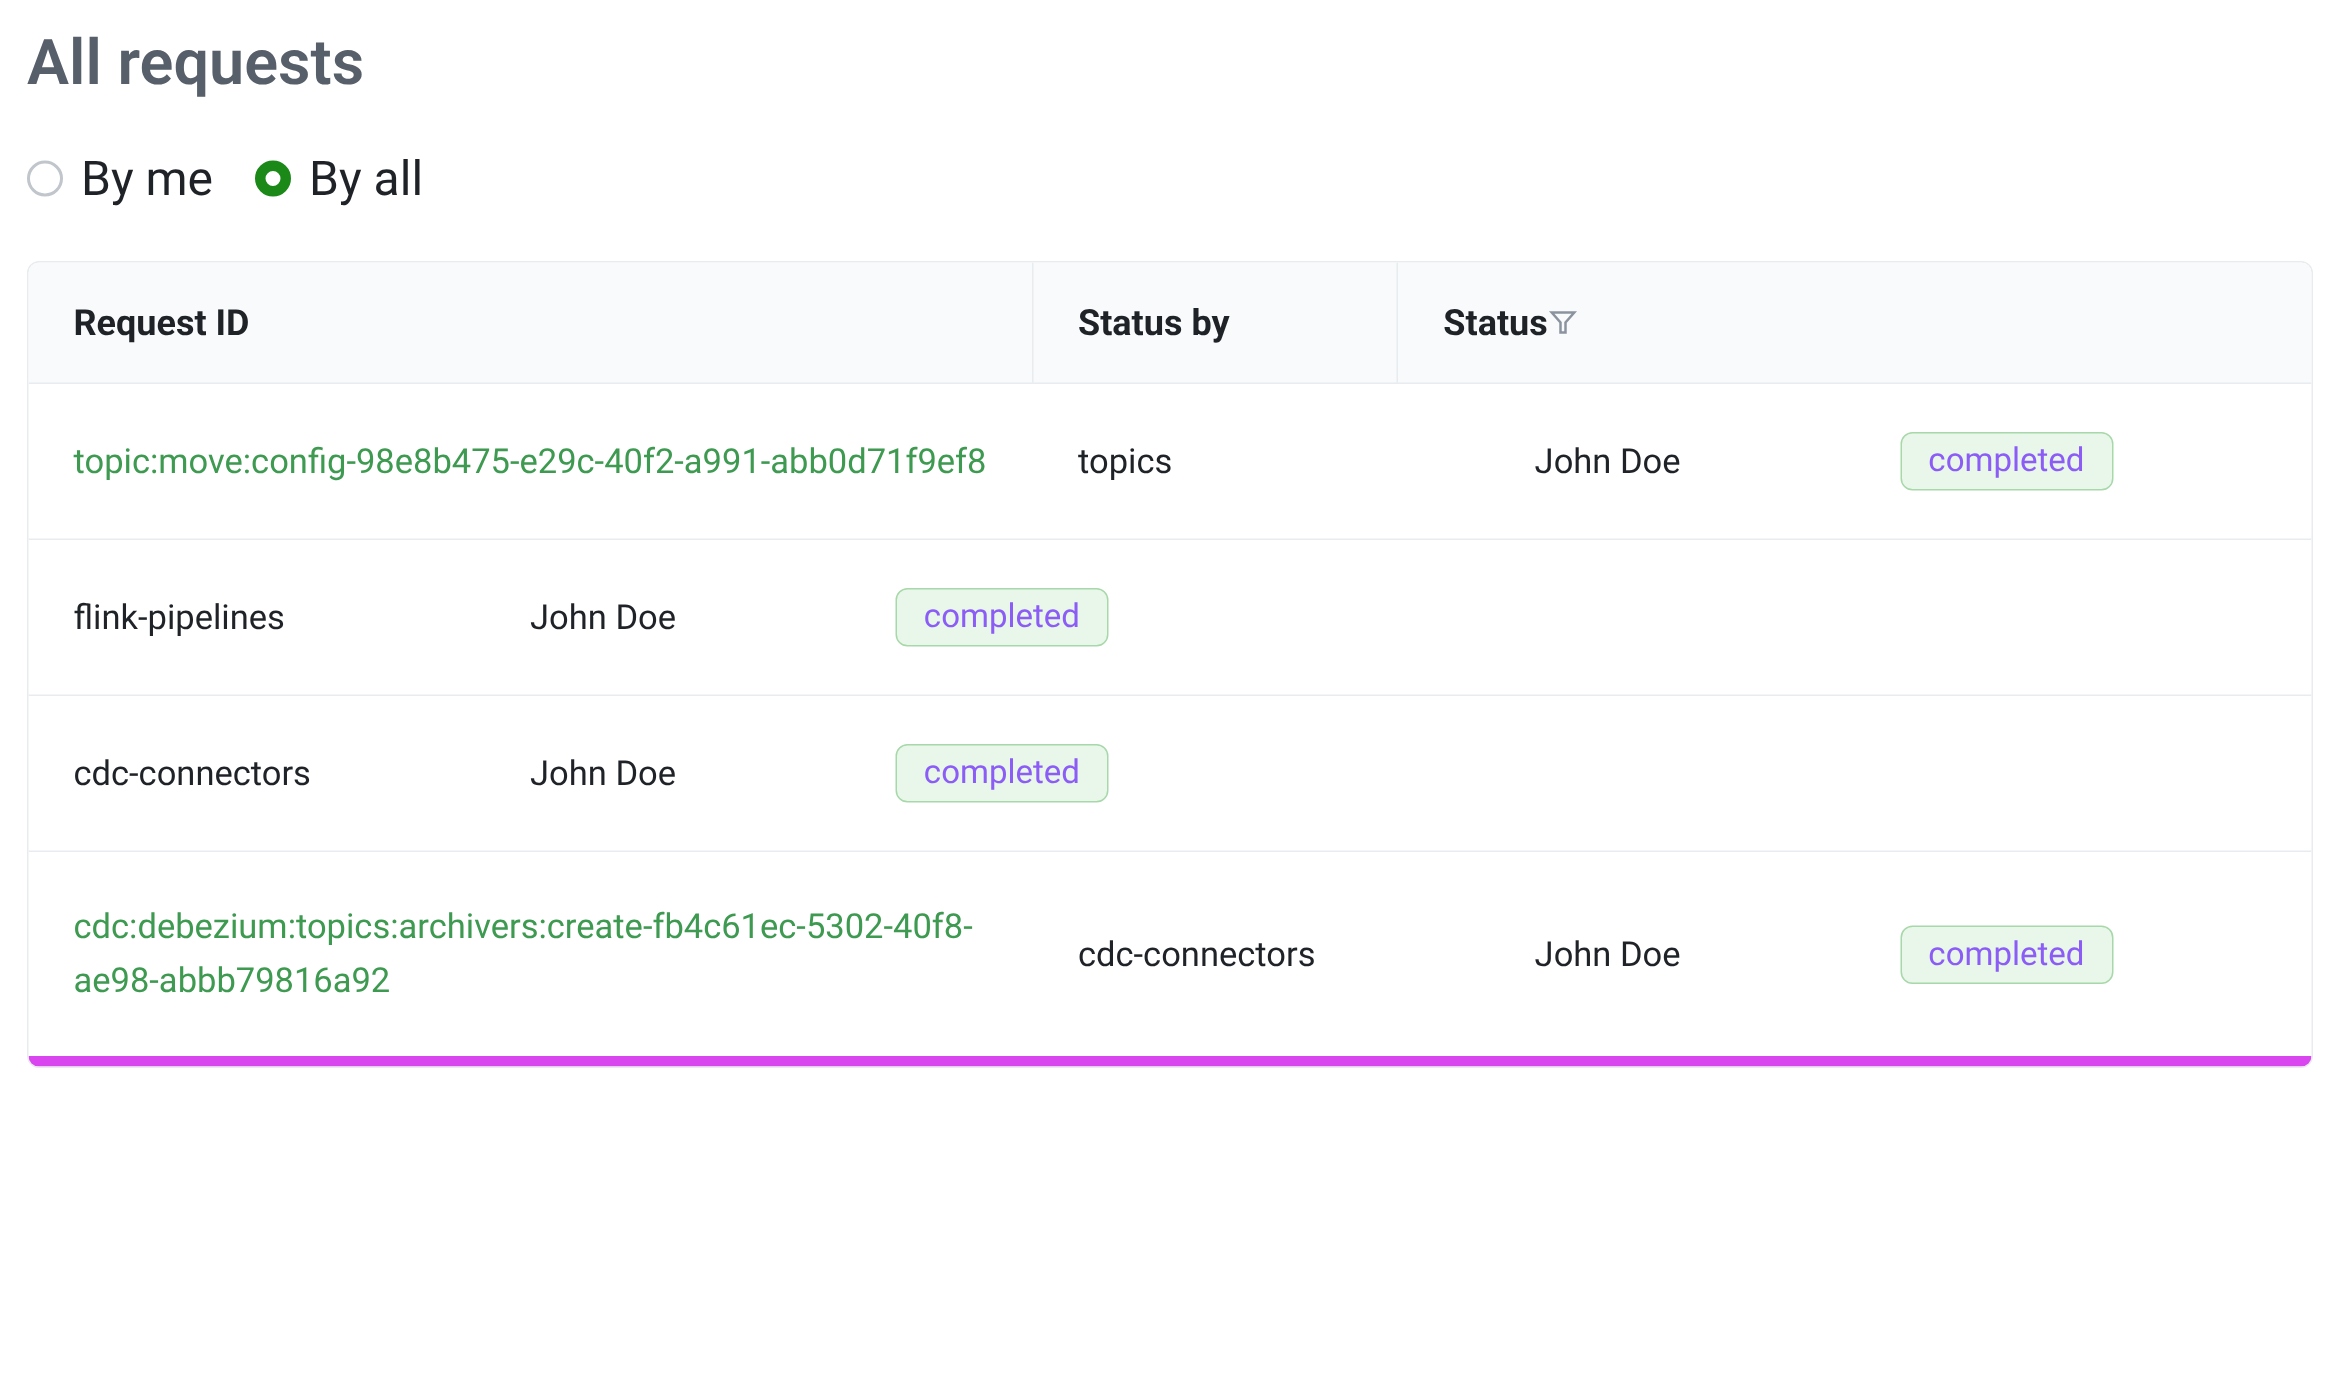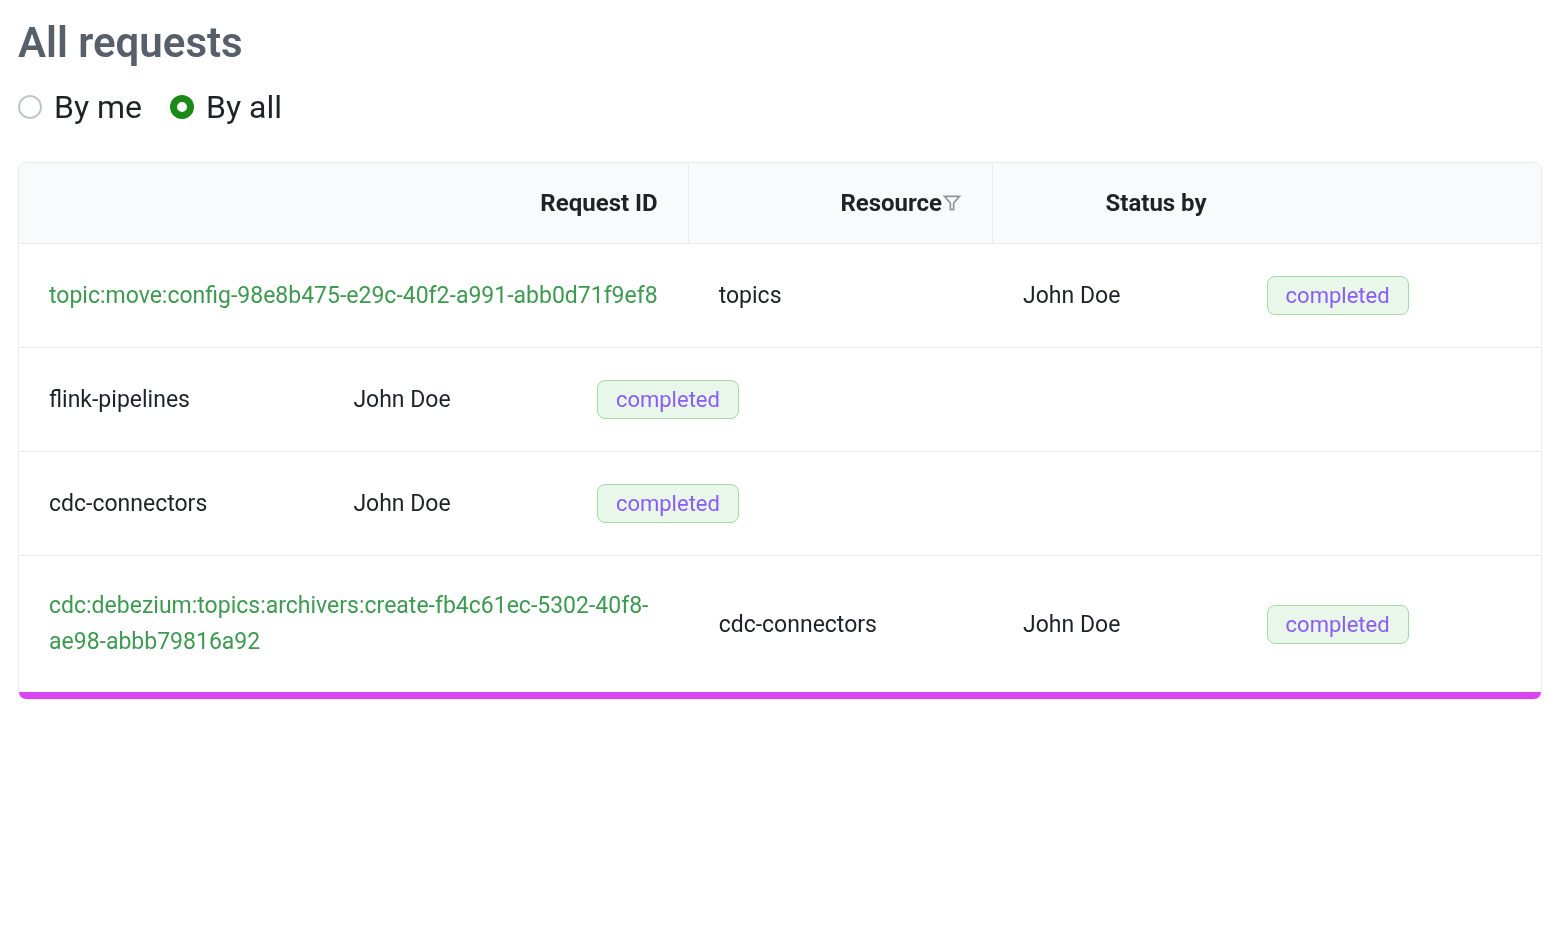--- a/index.html
+++ b/index.html
@@ -7,21 +7,21 @@
     font-family: -apple-system, BlinkMacSystemFont, "Segoe UI", Roboto, Helvetica, Arial, sans-serif;
     background: #ffffff;
     color: #1f2328;
     padding: 18px;
     font-size: 22px;
   }
   .page-title {
     font-size: 42px;
     font-weight: 600;
     color: #57606a;
-    margin-bottom: 20px;
+    margin-bottom: 32px;
     line-height: 1.2;
   }
   .filter-row {
     display: flex;
     align-items: center;
     gap: 28px;
     margin-bottom: 36px;
   }
   .radio-option {
     display: flex;
@@ -57,21 +57,21 @@
     background: #f9fafb;
     border-bottom: 1px solid #e8ecef;
   }
   .th {
     padding: 26px 30px;
     font-weight: 700;
     font-size: 24px;
     color: #1f2328;
     display: flex;
     align-items: center;
-    justify-content: flex-end;
+    justify-content: flex-start;
     border-right: 1px solid #e8ecef;
   }
   .th:last-child { border-right: none; }
   .col-id { flex: 0 0 44%; }
   .col-res { flex: 0 0 20%; }
   .col-by { flex: 0 0 16%; }
   .col-status { flex: 0 0 20%; }
   .filter-icon {
     width: 20px;
     height: 20px;
@@ -122,28 +122,28 @@
     <span class="radio-circle selected"></span>
     <span class="radio-label">By all</span>
   </label>
 </div>
 
 <div class="table">
   <div class="thead">
     <div class="th col-id">
       <span>Request ID</span>
     </div>
-    <div class="th col-res">
-      <span>Resource</span>
+    <div class="th col-by">
+      <span>Status by</span>
+    </div>
+    <div class="th col-status">
+      <span>Status</span>
       <svg class="filter-icon" viewBox="0 0 24 24">
           <polygon points="3 4 21 4 14 12 14 20 10 20 10 12 3 4"></polygon>
         </svg>
-    </div>
-    <div class="th col-by">
-      <span>Status by</span>
     </div>
   </div>
   <div class="tbody">
 
     <div class="row">
       <div class="cell col-id">
         <a class="request-link">topic:move:config-98e8b475-e29c-40f2-a991-abb0d71f9ef8</a>
       </div>
       <div class="cell col-res">topics</div>
       <div class="cell col-by">John Doe</div>

